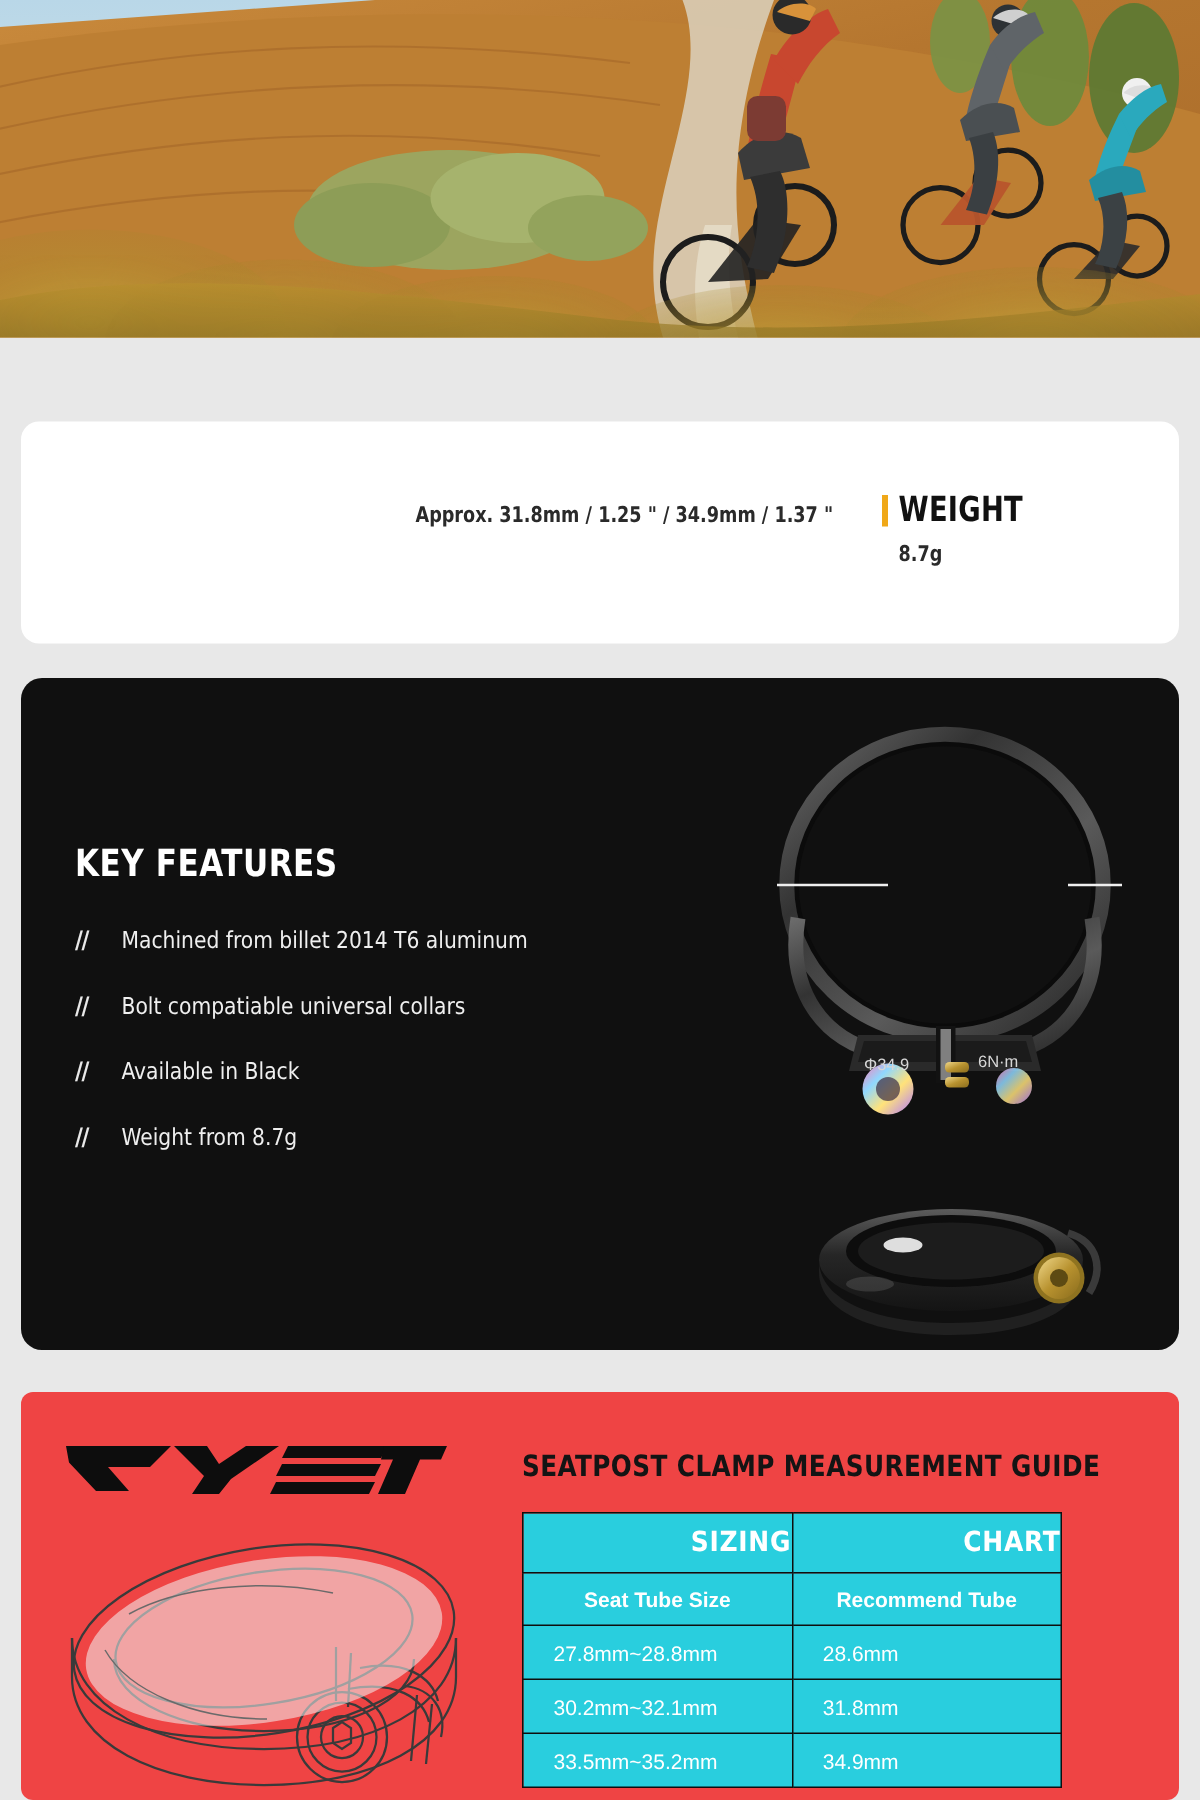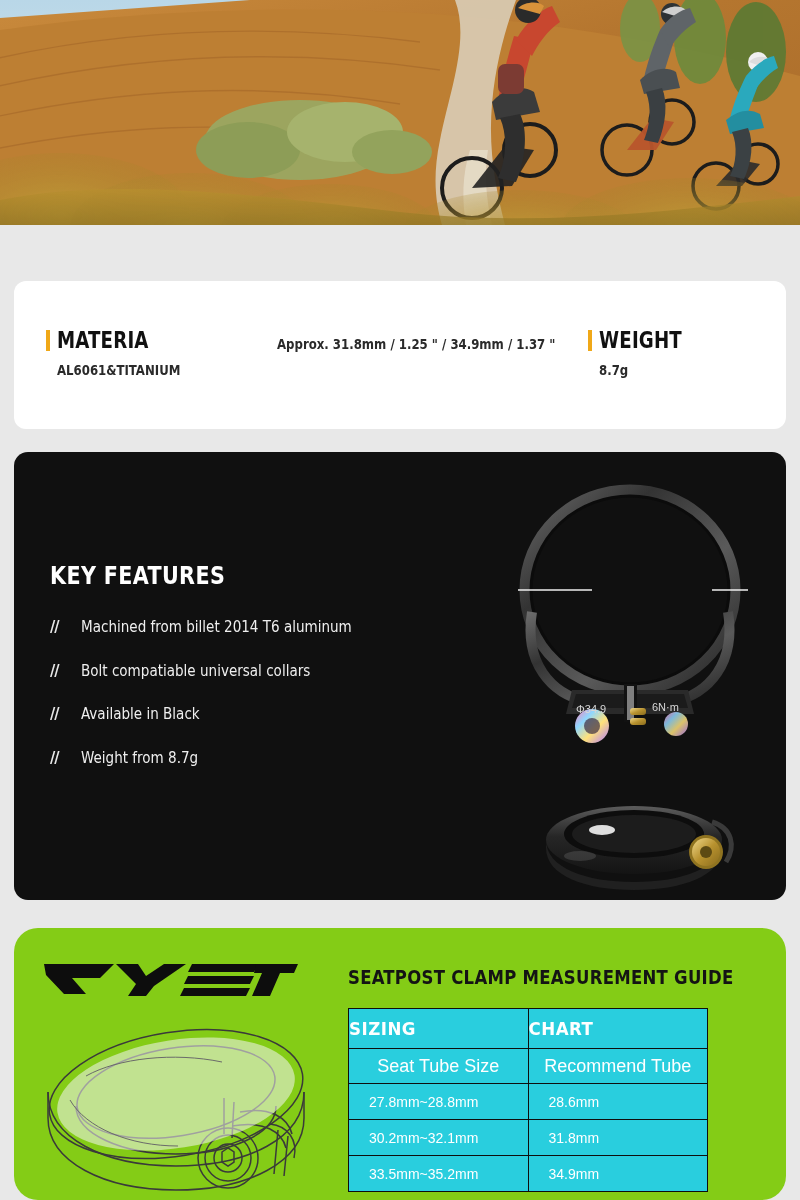--- a/index.html
+++ b/index.html
@@ -60,41 +60,41 @@
     color:#efefef; font-size:15.5px; font-weight:400; white-space:nowrap;
     font-family:"Liberation Sans Narrow","DejaVu Sans Condensed","Liberation Sans",sans-serif;
     transform:scaleX(.97); transform-origin:left center;
   }
   .prod-top { position:absolute; left:466px; top:10px; width:300px; height:300px; }
   .prod-bot { position:absolute; left:470px; top:330px; width:300px; height:125px; }
 
   
   .guide-card {
     position:absolute; left:14px; top:928px; width:772px; height:272px;
-    background:#84cc16; border-radius:24px; overflow:hidden;
+    background:#ef4444; border-radius:8px; overflow:hidden;
   }
   .logo { position:absolute; left:28px; top:28px; width:258px; height:46px; }
   .sketch { position:absolute; left:12px; top:78px; width:326px; height:195px; }
   .guide-title {
     position:absolute; left:334px; top:38px;
     font-family:"Liberation Sans Narrow","DejaVu Sans Condensed","Liberation Sans",sans-serif;
     font-weight:700; font-size:19.5px; color:#141414; letter-spacing:.3px;
     transform:scaleX(.94); transform-origin:left center; white-space:nowrap;
   }
   table.sizing {
     position:absolute; left:334px; top:80px; width:360px;
     border-collapse:collapse; table-layout:fixed;
   }
   table.sizing td { border:1.6px solid #0e0e0e; background:#29cede; color:#ffffff; }
   td.hd {
-    text-align:left; font-weight:700; font-size:18.5px; height:40px;
+    text-align:right; font-weight:700; font-size:18.5px; height:40px;
     font-family:"Liberation Sans Narrow","DejaVu Sans Condensed","Liberation Sans",sans-serif;
     letter-spacing:.5px;
   }
-  td.sub { text-align:center; font-size:18px; height:35px; font-weight:400; }
+  td.sub { text-align:center; font-size:14px; height:35px; font-weight:700; }
   td.dat { text-align:left; padding-left:20px; font-size:14px; height:36px; font-weight:500; }
 </style>
 </head>
 <body>
 
 <div class="page">
 
   <div class="hero">
     <svg viewBox="0 0 800 225" preserveAspectRatio="none">
       <defs>
@@ -188,27 +188,20 @@
         <ellipse cx="330" cy="232" rx="110" ry="48" fill="url(#blurb)"></ellipse>
         <ellipse cx="520" cy="236" rx="120" ry="46" fill="url(#blurb)"></ellipse>
         <ellipse cx="690" cy="230" rx="130" ry="52" fill="url(#blurb)"></ellipse>
         <path d="M0,200 C120,176 260,196 400,212 C540,228 680,210 800,196 L800,225 L0,225 Z" fill="url(#fg)" opacity="0.75"></path>
       </g>
     </svg>
   </div>
 
   <div class="spec-card">
 
-    <div class="spec-col c1">
-      <div class="spec-head">
-        <span class="spec-bar"></span>
-        <span class="spec-title">MATERIA</span>
-      </div>
-      <div class="spec-val">AL6061&amp;TITANIUM</div>
-    </div>
 
     <div class="spec-col c2">
       <div class="spec-val">Approx. 31.8mm / 1.25 " / 34.9mm / 1.37 "</div>
     </div>
 
     <div class="spec-col c3">
       <div class="spec-head">
         <span class="spec-bar"></span>
         <span class="spec-title">WEIGHT</span>
       </div>

